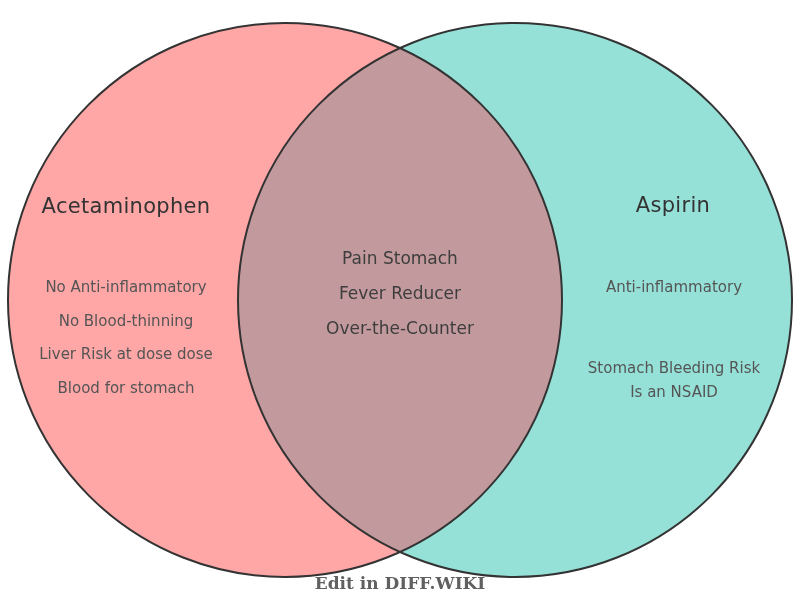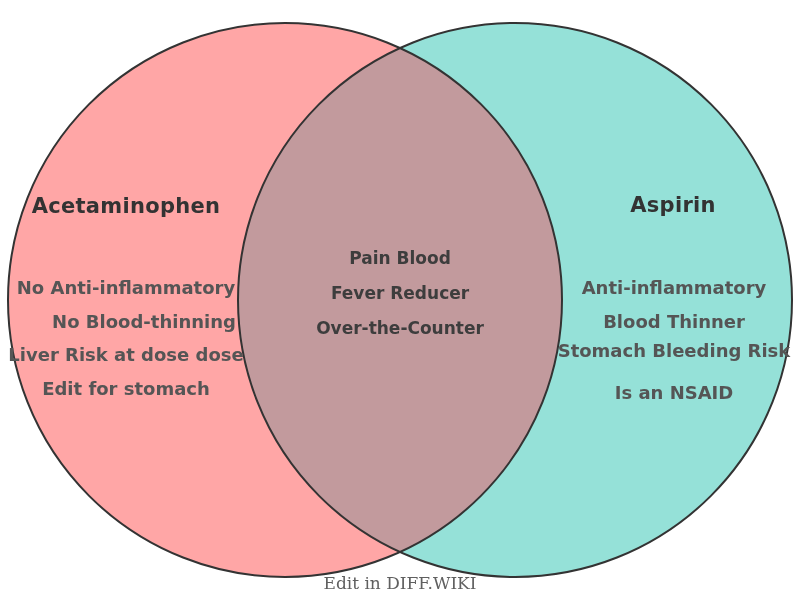--- a/index.html
+++ b/index.html
@@ -17,43 +17,43 @@
   }
   .stage svg {
     position: absolute;
     left: 0;
     top: 0;
   }
   .label {
     position: absolute;
     transform: translate(-50%, -50%);
     white-space: nowrap;
-    font-weight: bold;
+    font-weight: normal;
     user-select: none;
   }
   .circle-title {
     font-size: 21px;
     color: #333333;
     letter-spacing: 0.3px;
   }
   .side-item {
-    font-size: 18px;
+    font-size: 15px;
     color: #555555;
   }
   .center-item {
     font-size: 17px;
     color: #3d3d3d;
   }
   .footer-link {
     position: absolute;
     transform: translate(-50%, -50%);
     left: 400px;
     top: 583px;
     font-family: "DejaVu Serif", serif;
-    font-weight: normal;
+    font-weight: bold;
     font-size: 17px;
     color: #606060;
     white-space: nowrap;
     cursor: pointer;
   }
 </style>
 </head>
 <body>
 
 <div class="stage">
@@ -68,29 +68,28 @@
     <circle cx="285" cy="300" r="277" fill="#ffa6a6"></circle>
     <circle cx="515" cy="300" r="277" fill="#95e1d8"></circle>
     <circle cx="515" cy="300" r="277" clip-path="url(#clip-left-circle)" fill="#c29a9d"></circle>
 
     <circle cx="285" cy="300" r="277" fill="none" stroke-width="2" stroke="#333333"></circle>
     <circle cx="515" cy="300" r="277" fill="none" stroke-width="2" stroke="#333333"></circle>
   </svg>
 
   <div class="label circle-title" style="left:126px; top:206px;">Acetaminophen</div>
   <div class="label side-item" style="left:126px; top:287px;">No Anti-inflammatory</div>
-  <div class="label side-item" style="left:126px; top:321px;margin-left:18px;">No Blood-thinning</div>
+  <div class="label side-item" style="left:126px; top:321px;">No Blood-thinning</div>
   <div class="label side-item" style="left:126px; top:354px;">Liver Risk at dose dose</div>
-  <div class="label side-item" style="left:126px; top:388px;">Edit for stomach</div>
+  <div class="label side-item" style="left:126px; top:388px;">Blood for stomach</div>
 
-  <div class="label center-item" style="left:400px; top:258px;">Pain Blood</div>
+  <div class="label center-item" style="left:400px; top:258px;">Pain Stomach</div>
   <div class="label center-item" style="left:400px; top:328px;">Over-the-Counter</div>
   <div class="label center-item" style="left:400px; top:293px;">Fever Reducer</div>
 
   <div class="label side-item" style="left:674px; top:287px;">Anti-inflammatory</div>
   <div class="label circle-title" style="left:673px; top:205px;">Aspirin</div>
-  <div class="label side-item" style="left:674px; top:321px;">Blood Thinner</div>
-  <div class="label side-item" style="left:674px; top:350px;">Stomach Bleeding Risk</div>
+  <div class="label side-item" style="left:674px; top:368px;">Stomach Bleeding Risk</div>
   <div class="label side-item" style="left:674px; top:392px;">Is an NSAID</div>
 
   <div class="footer-link">Edit in DIFF.WIKI</div>
 
 </div>
 
 </body></html>

